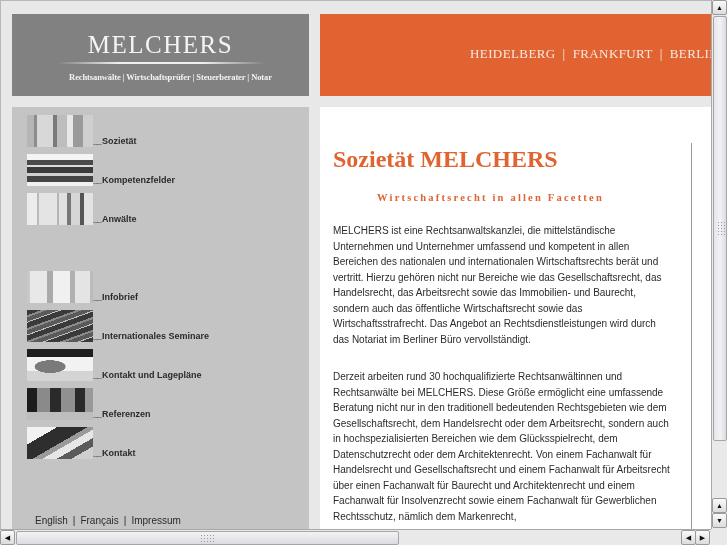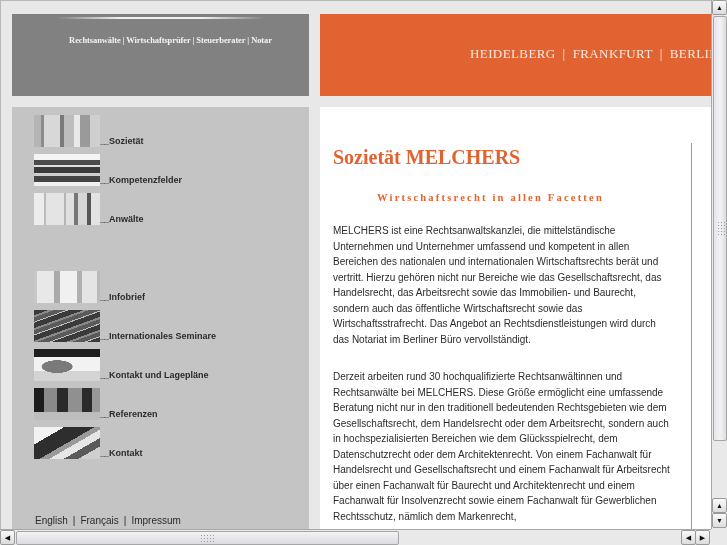--- a/index.html
+++ b/index.html
@@ -4,40 +4,40 @@
   <style>
     * { box-sizing: border-box; margin: 0; padding: 0; }
     html, body { width: 727px; height: 545px; overflow: hidden; background: #e8e8e9; }
     body { position: relative; font-family: "Liberation Sans", sans-serif; }
 
     .viewport { position: absolute; left: 0; top: 0; width: 711px; height: 529px; background: #e8e8e9; overflow: hidden; border-top: 1px solid #b8b8b8; border-left: 1px solid #b8b8b8; }
 
     .logo-box { position: absolute; left: 11px; top: 13px; width: 297px; height: 82px; background: #818182; color: #fff; text-align: center; }
     .logo-title { font-family: "Liberation Serif", serif; font-size: 25px; letter-spacing: 1.5px; padding-top: 17px; line-height: 28px; color: #f4f4f4; }
     .logo-rule { margin: 3px auto 0; width: 208px; height: 2px; background: linear-gradient(90deg, rgba(255,255,255,0), #f0f0f0 30%, #f0f0f0 70%, rgba(255,255,255,0)); }
-    .logo-sub { font-family: "Liberation Serif", serif; font-size: 8.5px; font-weight: bold; margin-top: 16px; color: #f2f2f2; letter-spacing: -0.1px; padding-left: 20px; }
+    .logo-sub { font-family: "Liberation Serif", serif; font-size: 8.5px; font-weight: bold; margin-top: 8px; color: #f2f2f2; letter-spacing: -0.1px; padding-left: 20px; }
 
     .city-banner { position: absolute; left: 319px; top: 13px; width: 400px; height: 82px; background: #e06331; }
     .cities { position: absolute; left: 150px; top: 32px; white-space: nowrap; font-family: "Liberation Serif", serif; font-size: 13px; color: #fbe9e0; letter-spacing: 0.4px; }
     .cities span { margin-right: 0; }
     .cities .sep { margin: 0 7px; }
 
     .sidebar { position: absolute; left: 11px; top: 106px; width: 297px; height: 430px; background: #c4c4c5; }
-    .nav-item { position: absolute; left: 22px; height: 32px; display: flex; align-items: flex-end; cursor: pointer; justify-content: flex-end; }
+    .nav-item { position: absolute; left: 15px; height: 32px; display: flex; align-items: flex-end; cursor: pointer; justify-content: flex-end; }
     .thumb { width: 66px; height: 32px; background: #9a9a9a; position: relative; overflow: hidden; }
     .nav-label { font-size: 9px; font-weight: bold; color: #2b2b2b; line-height: 10px; margin-bottom: 1px; white-space: nowrap; }
     .nav-label::before { content: "__"; letter-spacing: -1px; margin-right: 1px; }
 
     .footer-links { position: absolute; left: 23px; top: 393px; font-size: 10px; color: #2b2b2b; white-space: nowrap; margin-top: 15px; }
     .footer-links .sep { margin: 0 5px; }
     .footer-links a { color: #2b2b2b; text-decoration: none; }
 
     .content { position: absolute; left: 319px; top: 106px; width: 400px; height: 430px; background: #ffffff; }
     .vline { position: absolute; left: 371px; top: 36px; width: 1px; height: 400px; background: #9a9a9a; }
-    .page-title { position: absolute; left: 13px; top: 39px; font-family: "Liberation Serif", serif; font-size: 20px; color: #e06331; white-space: nowrap; }
+    .page-title { position: absolute; left: 13px; top: 39px; font-family: "Liberation Serif", serif; font-size: 24px; color: #e06331; white-space: nowrap; }
     .page-subtitle { position: absolute; left: 13px; top: 85px; font-family: "Liberation Serif", serif; font-size: 10.5px; letter-spacing: 2.2px; color: #e06331; white-space: nowrap; margin-left: 44px; }
     .paragraph { position: absolute; left: 13px; width: 340px; font-size: 10px; line-height: 15.5px; color: #2b2b2b; }
     .p1 { top: 116px; }
     .p2 { top: 262px; }
 
     
     .vscroll { position: absolute; left: 711px; top: 0; width: 16px; height: 529px; background: #e9e9ea; border-left: 1px solid #a8a8a8; }
     .sb-btn { position: absolute; width: 15px; height: 15px; background: linear-gradient(#fafafa, #dcdcdc); border: 1px solid #9a9a9a; border-radius: 2px; display: flex; align-items: center; justify-content: center; font-size: 7px; color: #111; cursor: pointer; }
     .v-thumb { position: absolute; left: 1px; top: 16px; width: 14px; height: 425px; background: linear-gradient(90deg, #e6e6ea, #f3f3f6 50%, #dcdce0); border: 1px solid #a6a6a6; border-radius: 2px; cursor: pointer; }
     .grip-v { position: absolute; left: 3px; top: 204px; width: 8px; height: 14px; background-image: radial-gradient(#9a9a9a 0.6px, transparent 0.8px); background-size: 3px 3px; }
@@ -46,20 +46,21 @@
     .h-thumb { position: absolute; left: 16px; top: 1px; width: 383px; height: 14px; background: linear-gradient(#f3f3f6, #dcdce0); border: 1px solid #a6a6a6; border-radius: 2px; cursor: pointer; }
     .grip-h { position: absolute; left: 183px; top: 2px; width: 16px; height: 8px; background-image: radial-gradient(#9a9a9a 0.6px, transparent 0.8px); background-size: 3px 3px; }
     .corner { position: absolute; left: 711px; top: 529px; width: 16px; height: 16px; background: #e9e9ea; }
   </style>
 </head>
 <body>
 
 <div class="viewport">
 
   <div class="logo-box">
+    <div class="logo-title">MELCHERS</div>
     <div class="logo-rule"></div>
     <div class="logo-sub">Rechtsanwälte | Wirtschaftsprüfer | Steuerberater | Notar</div>
   </div>
 
   <div class="city-banner">
     <div class="cities">
       <span>HEIDELBERG</span><span class="sep">|</span><span>FRANKFURT</span><span class="sep">|</span><span>BERLIN</span>
     </div>
   </div>
 

